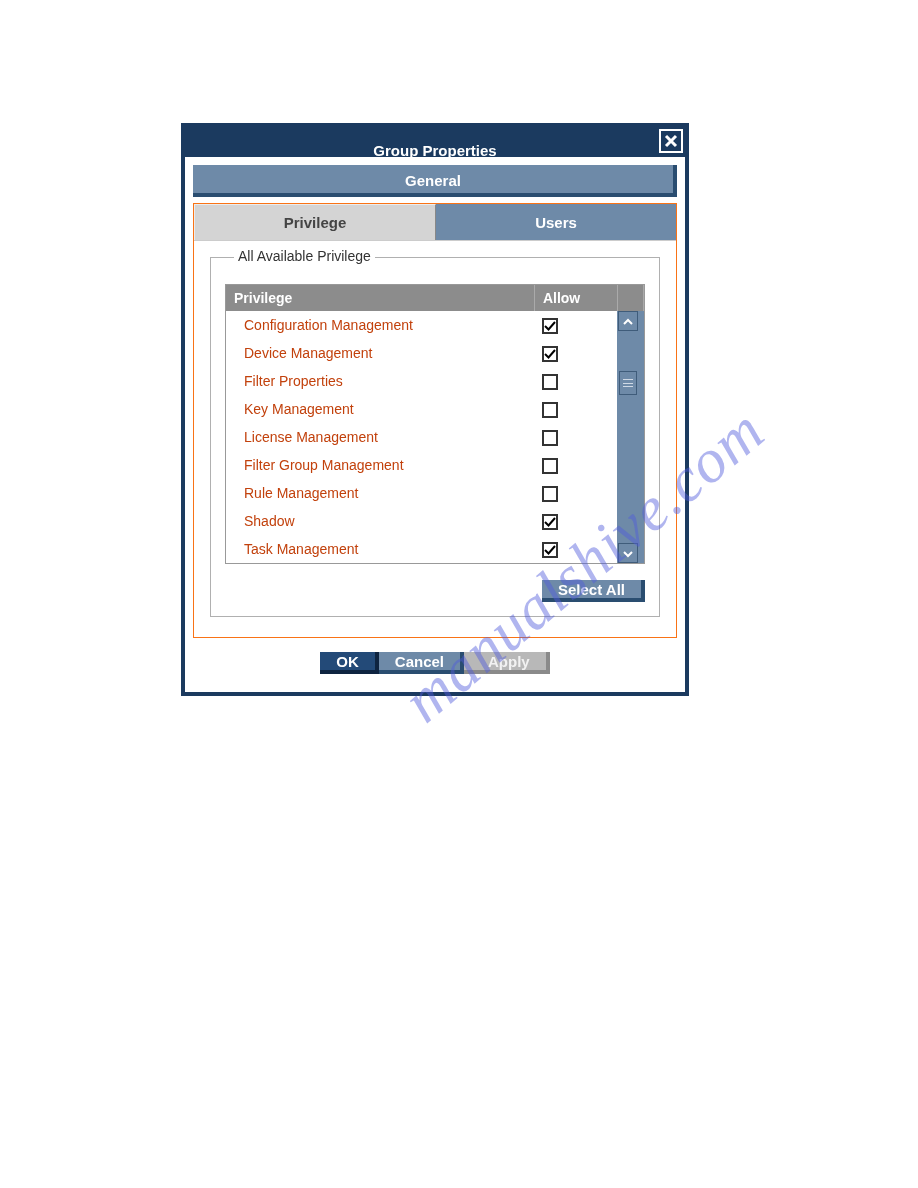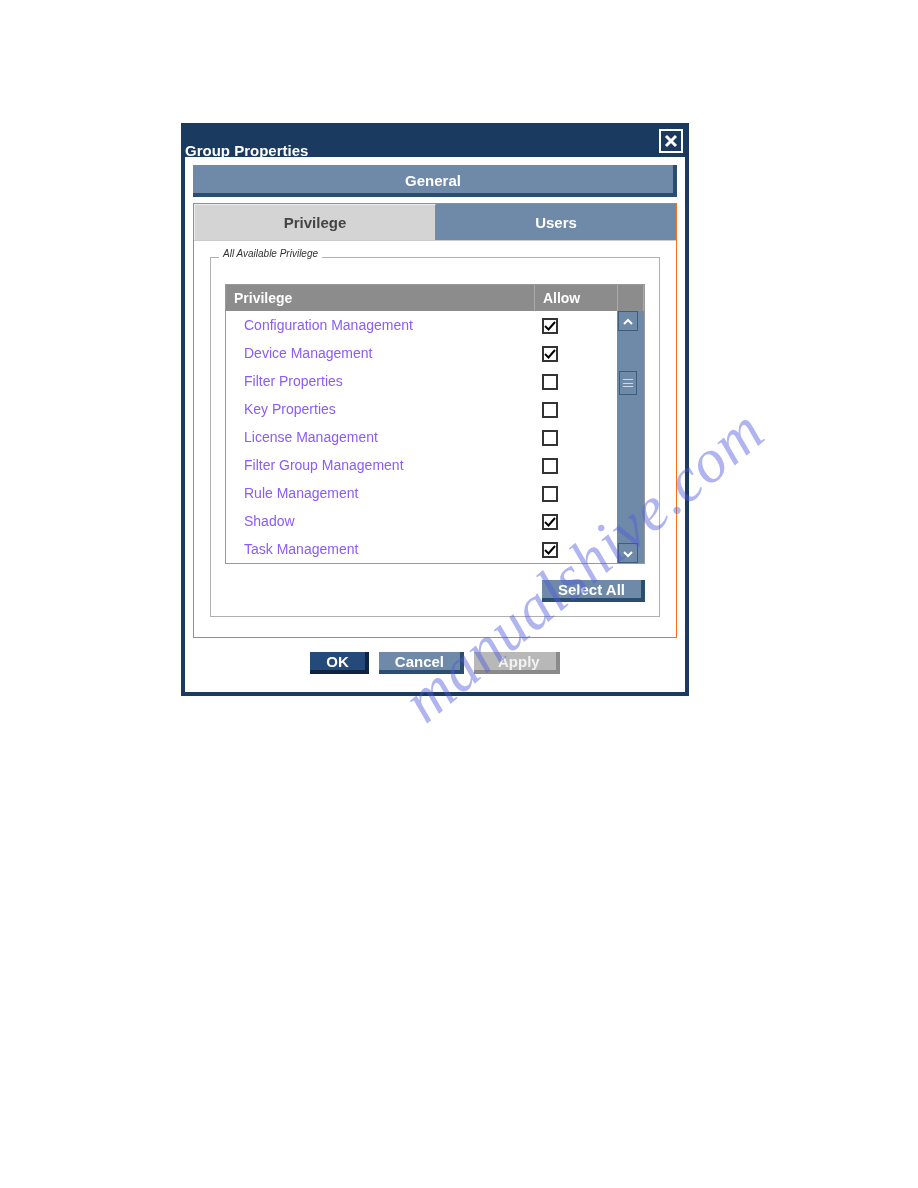--- a/index.html
+++ b/index.html
@@ -37,21 +37,21 @@
   .titlebar {
     background: #1b3a5f;
     color: #fff;
     height: 30px;
     display: flex;
     align-items: center;
     position: relative;
   }
   .titlebar-text {
     flex: 1;
-    text-align: left;
+    text-align: center;
     font-weight: bold;
     font-size: 15px;
     margin-top: 16px;
   }
   .close-btn {
     position: absolute;
     right: 2px;
     top: 2px;
     width: 24px;
     height: 24px;
@@ -113,26 +113,25 @@
     border-top: 1px solid #ccc;
   }
   .fieldset {
     border: 1px solid #b0b0b0;
     padding: 18px 14px 14px 14px;
     position: relative;
   }
   .legend {
     position: absolute;
     top: -10px;
-    left: 8px;
+    left: 23px;
     background: #fff;
     padding: 0 4px;
-    font-size: 10px;
+    font-size: 14px;
     color: #333;
-    font-style: italic;
   }
   .priv-table-wrap {
     border: 1px solid #999;
     margin-top: 8px;
   }
   .priv-table {
     width: 100%;
     border-collapse: collapse;
     font-size: 14px;
     table-layout: fixed;
@@ -144,21 +143,21 @@
     text-align: left;
     padding: 4px 8px;
     border-right: 1px solid #aaa;
     height: 26px;
   }
   .col-priv { width: 260px; }
   .col-allow { width: 70px; }
   .col-scroll { width: 22px; padding: 0 !important; }
   .priv-table tbody td {
     padding: 5px 8px;
-    color: #8b5cf6;
+    color: #c2410c;
     vertical-align: middle;
     height: 28px;
   }
   .priv-table tbody td.indent { padding-left: 18px; }
   .priv-table tbody td.allow-cell { text-align: left; padding-left: 8px; }
   .chk {
     width: 16px;
     height: 16px;
     border: 2px solid #333;
     display: inline-flex;
@@ -241,21 +240,21 @@
     background: #b8b8b8;
     color: #f2f2f2;
     border-right: 4px solid #8a8a8a;
     border-bottom: 4px solid #8a8a8a;
     cursor: default;
     padding-left: 24px;
   }
   .footer-btns {
     display: flex;
     justify-content: center;
-    gap: 10px;
+    gap: 0;
     padding: 14px 0 4px 0;
   }
 </style>
 </head>
 <body>
 
 <div class="watermark">manualshive.com</div>
 
 <div class="dialog">
 
@@ -332,21 +331,21 @@
                         <svg width="12" height="12" viewBox="0 0 12 12">
                           <path d="M1 6 L4.5 9.5 L11 2" stroke="#000" stroke-width="2" fill="none"></path>
                         </svg>
                       </span></td>
                   </tr>
                   <tr>
                     <td class="indent">Filter Properties</td>
                     <td class="allow-cell"><span class="chk"></span></td>
                   </tr>
                   <tr>
-                    <td class="indent">Key Properties</td>
+                    <td class="indent">Key Management</td>
                     <td class="allow-cell"><span class="chk"></span></td>
                   </tr>
                   <tr>
                     <td class="indent">License Management</td>
                     <td class="allow-cell"><span class="chk"></span></td>
                   </tr>
                   <tr>
                     <td class="indent">Filter Group Management</td>
                     <td class="allow-cell"><span class="chk"></span></td>
                   </tr>

